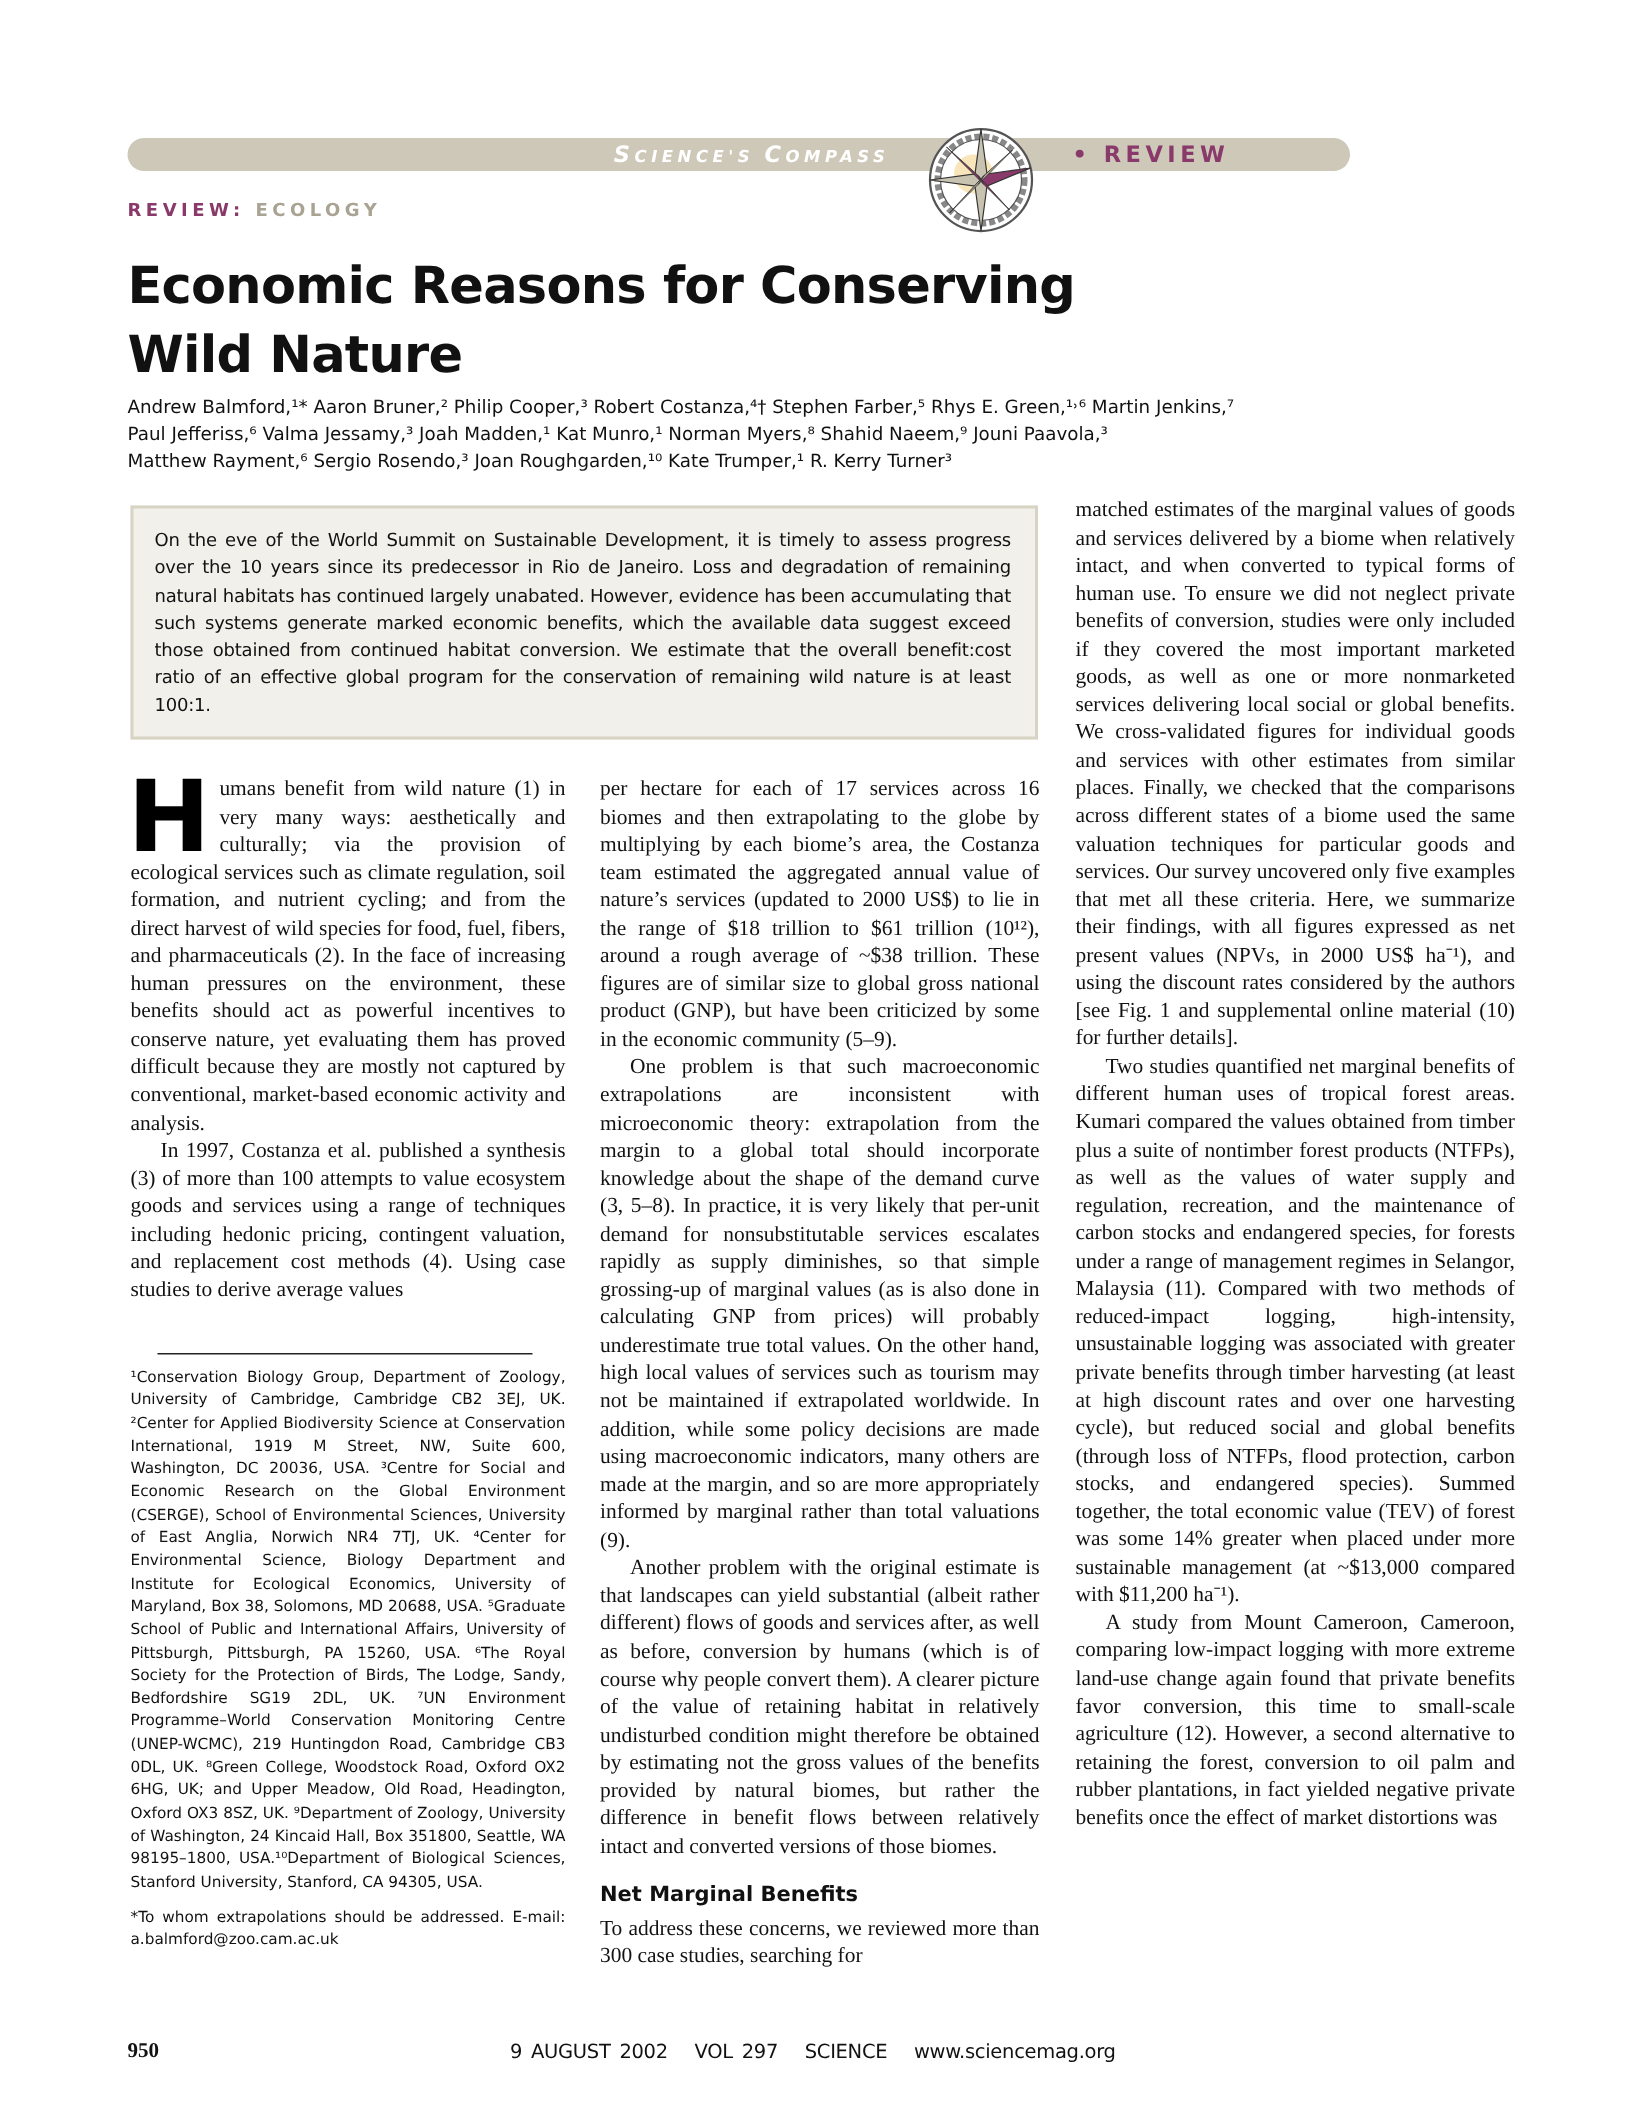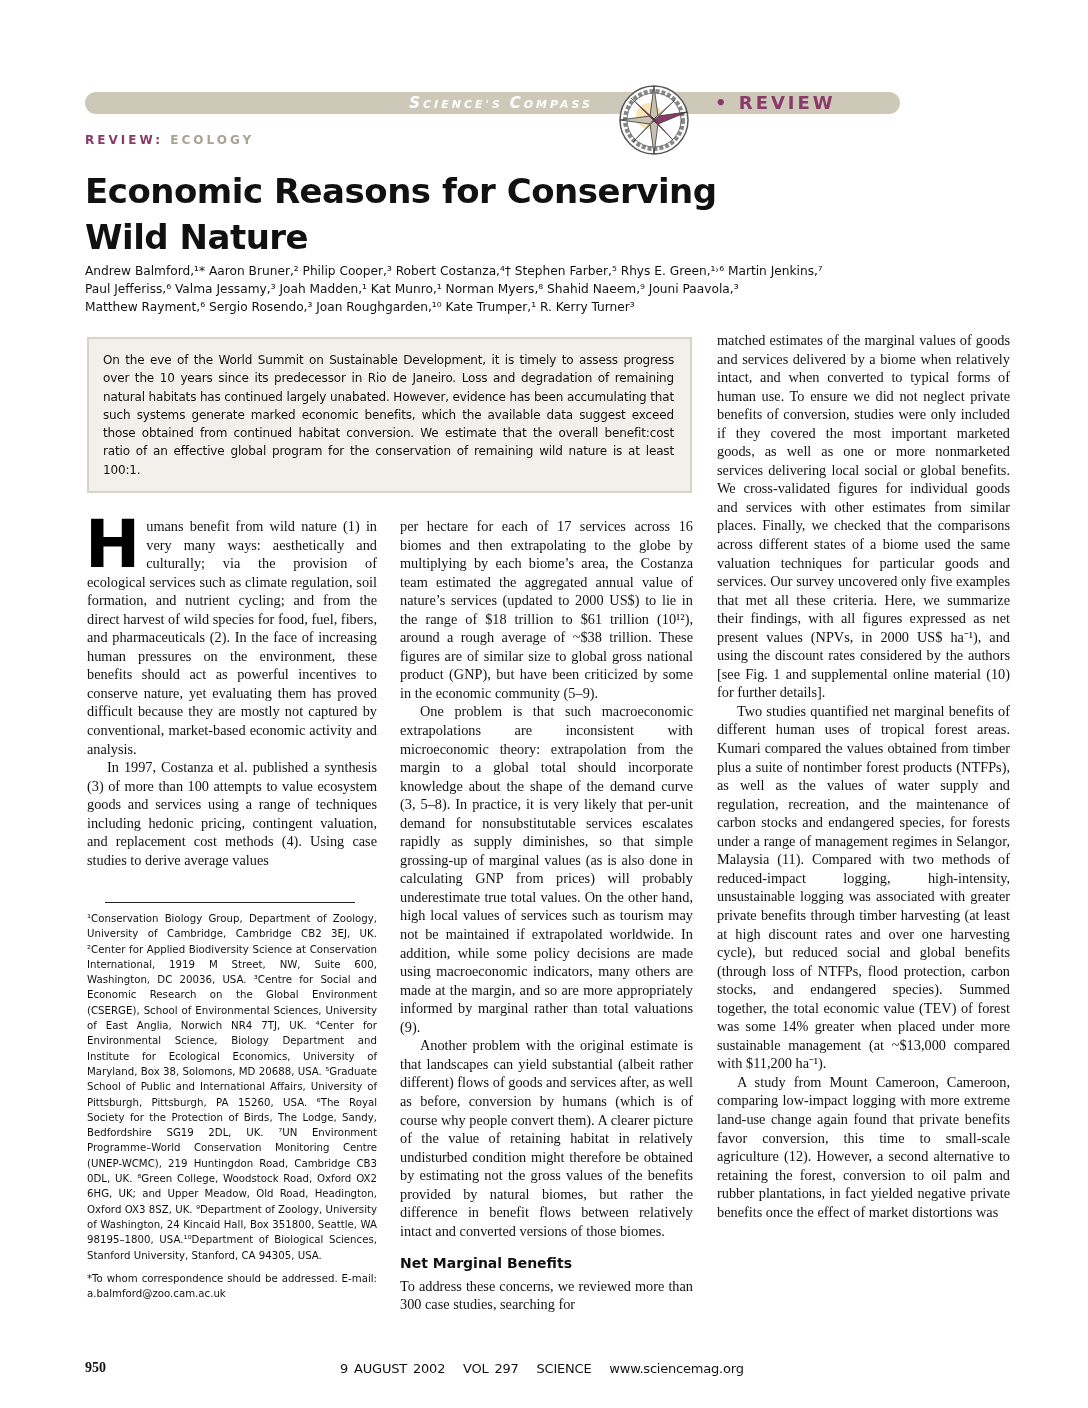--- a/index.html
+++ b/index.html
@@ -4,21 +4,21 @@
 <style>
   html, body { margin: 0; padding: 0; background: #ffffff; }
   body { width: 1088px; height: 1408px; position: relative; overflow: hidden; color: #111; }
 
   
   #band { position: absolute; left: 85px; top: 92px; width: 815px; height: 22px; background: #cdc8b8; border-radius: 11px; }
   #band-left { position: absolute; left: 0; width: 508px; top: 0; height: 22px; text-align: right; color: #ffffff;
                font-family: "DejaVu Sans", sans-serif; font-size: 15px; font-weight: bold; letter-spacing: 3px; line-height: 22px; font-style: italic; }
   #band-left span.caps { font-size: 11px; }
   #band-right { position: absolute; left: 630px; top: 0; height: 22px; color: #8a3a6a; font-family: "DejaVu Sans", sans-serif;
-                font-size: 18px; font-weight: bold; letter-spacing: 3px; line-height: 22px; }
+                font-size: 15px; font-weight: bold; letter-spacing: 3px; line-height: 22px; }
   #compass { position: absolute; left: 617px; top: 80px; width: 74px; height: 78px; }
 
   #kicker { position: absolute; left: 85px; top: 133px; font-family: "DejaVu Sans", sans-serif; font-size: 12px; letter-spacing: 3px; font-weight: bold; }
   #kicker .k1 { color: #8a3a6a; text-align: right; }
   #kicker .k2 { color: #a8a392; }
 
   #title { position: absolute; left: 85px; top: 168px; width: 925px; font-family: "DejaVu Sans", sans-serif;
            font-size: 34px; font-weight: bold; line-height: 46px; letter-spacing: -0.5px; }
 
   #authors { position: absolute; left: 85px; top: 262px; width: 925px; font-family: "DejaVu Sans", sans-serif;
@@ -92,21 +92,21 @@
 
 <div id="col1" class="col">
   <span id="dropcap">H</span>
   <p>umans benefit from wild nature (1) in very many ways: aesthetically and culturally; via the provision of ecological services such as climate regulation, soil formation, and nutrient cycling; and from the direct harvest of wild species for food, fuel, fibers, and pharmaceuticals (2). In the face of increasing human pressures on the environment, these benefits should act as powerful incentives to conserve nature, yet evaluating them has proved difficult because they are mostly not captured by conventional, market-based economic activity and analysis.</p>
   <p class="ind">In 1997, Costanza et al. published a synthesis (3) of more than 100 attempts to value ecosystem goods and services using a range of techniques including hedonic pricing, contingent valuation, and replacement cost methods (4). Using case studies to derive average values</p>
 </div>
 
 <div id="fn-rule"></div>
 <div id="footnotes">
   <p>¹Conservation Biology Group, Department of Zoology, University of Cambridge, Cambridge CB2 3EJ, UK. ²Center for Applied Biodiversity Science at Conservation International, 1919 M Street, NW, Suite 600, Washington, DC 20036, USA. ³Centre for Social and Economic Research on the Global Environment (CSERGE), School of Environmental Sciences, University of East Anglia, Norwich NR4 7TJ, UK. ⁴Center for Environmental Science, Biology Department and Institute for Ecological Economics, University of Maryland, Box 38, Solomons, MD 20688, USA. ⁵Graduate School of Public and International Affairs, University of Pittsburgh, Pittsburgh, PA 15260, USA. ⁶The Royal Society for the Protection of Birds, The Lodge, Sandy, Bedfordshire SG19 2DL, UK. ⁷UN Environment Programme–World Conservation Monitoring Centre (UNEP-WCMC), 219 Huntingdon Road, Cambridge CB3 0DL, UK. ⁸Green College, Woodstock Road, Oxford OX2 6HG, UK; and Upper Meadow, Old Road, Headington, Oxford OX3 8SZ, UK. ⁹Department of Zoology, University of Washington, 24 Kincaid Hall, Box 351800, Seattle, WA 98195–1800, USA.¹⁰Department of Biological Sciences, Stanford University, Stanford, CA 94305, USA.</p>
-  <p class="corr">*To whom correspondence should be addressed. E-mail: a.balmford@zoo.cam.ac.uk</p>
+  <p class="corr">*To whom extrapolations should be addressed. E-mail: a.balmford@zoo.cam.ac.uk</p>
 </div>
 
 <div id="col2" class="col">
   <p>per hectare for each of 17 services across 16 biomes and then extrapolating to the globe by multiplying by each biome’s area, the Costanza team estimated the aggregated annual value of nature’s services (updated to 2000 US$) to lie in the range of $18 trillion to $61 trillion (10¹²), around a rough average of ~$38 trillion. These figures are of similar size to global gross national product (GNP), but have been criticized by some in the economic community (5–9).</p>
   <p class="ind">One problem is that such macroeconomic extrapolations are inconsistent with microeconomic theory: extrapolation from the margin to a global total should incorporate knowledge about the shape of the demand curve (3, 5–8). In practice, it is very likely that per-unit demand for nonsubstitutable services escalates rapidly as supply diminishes, so that simple grossing-up of marginal values (as is also done in calculating GNP from prices) will probably underestimate true total values. On the other hand, high local values of services such as tourism may not be maintained if extrapolated worldwide. In addition, while some policy decisions are made using macroeconomic indicators, many others are made at the margin, and so are more appropriately informed by marginal rather than total valuations (9).</p>
   <p class="ind">Another problem with the original estimate is that landscapes can yield substantial (albeit rather different) flows of goods and services after, as well as before, conversion by humans (which is of course why people convert them). A clearer picture of the value of retaining habitat in relatively undisturbed condition might therefore be obtained by estimating not the gross values of the benefits provided by natural biomes, but rather the difference in benefit flows between relatively intact and converted versions of those biomes.</p>
   <div id="section-head">Net Marginal Benefits</div>
   <p>To address these concerns, we reviewed more than 300 case studies, searching for</p>
 </div>
 

